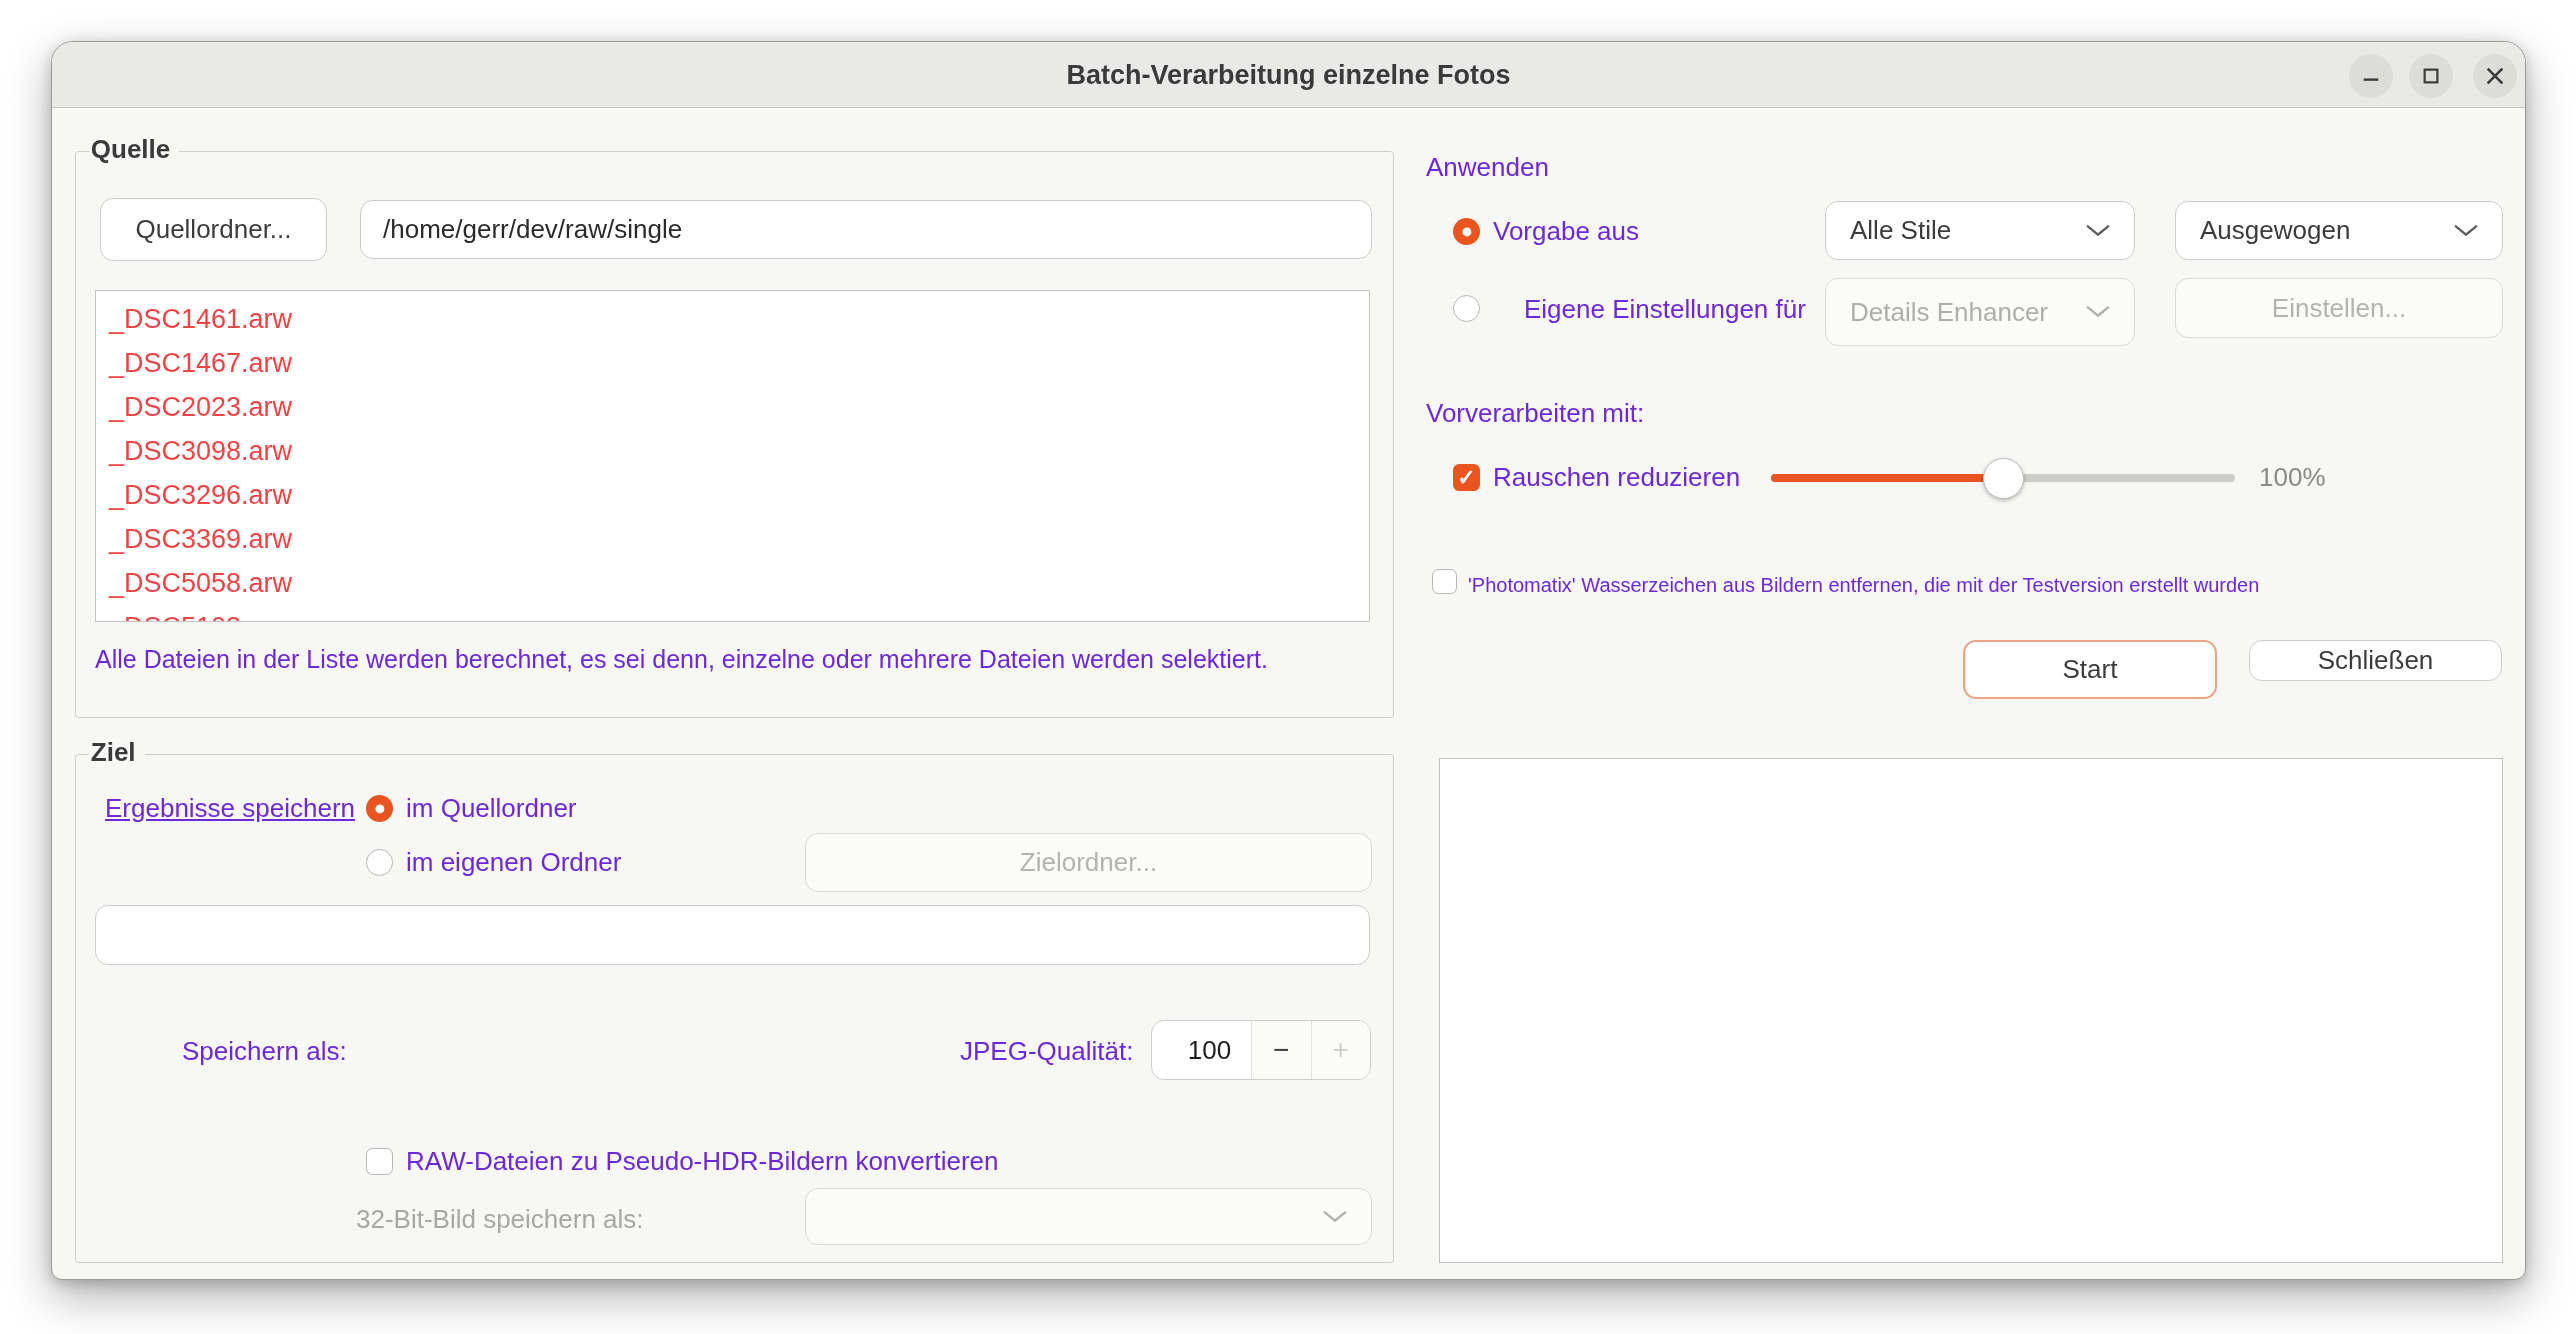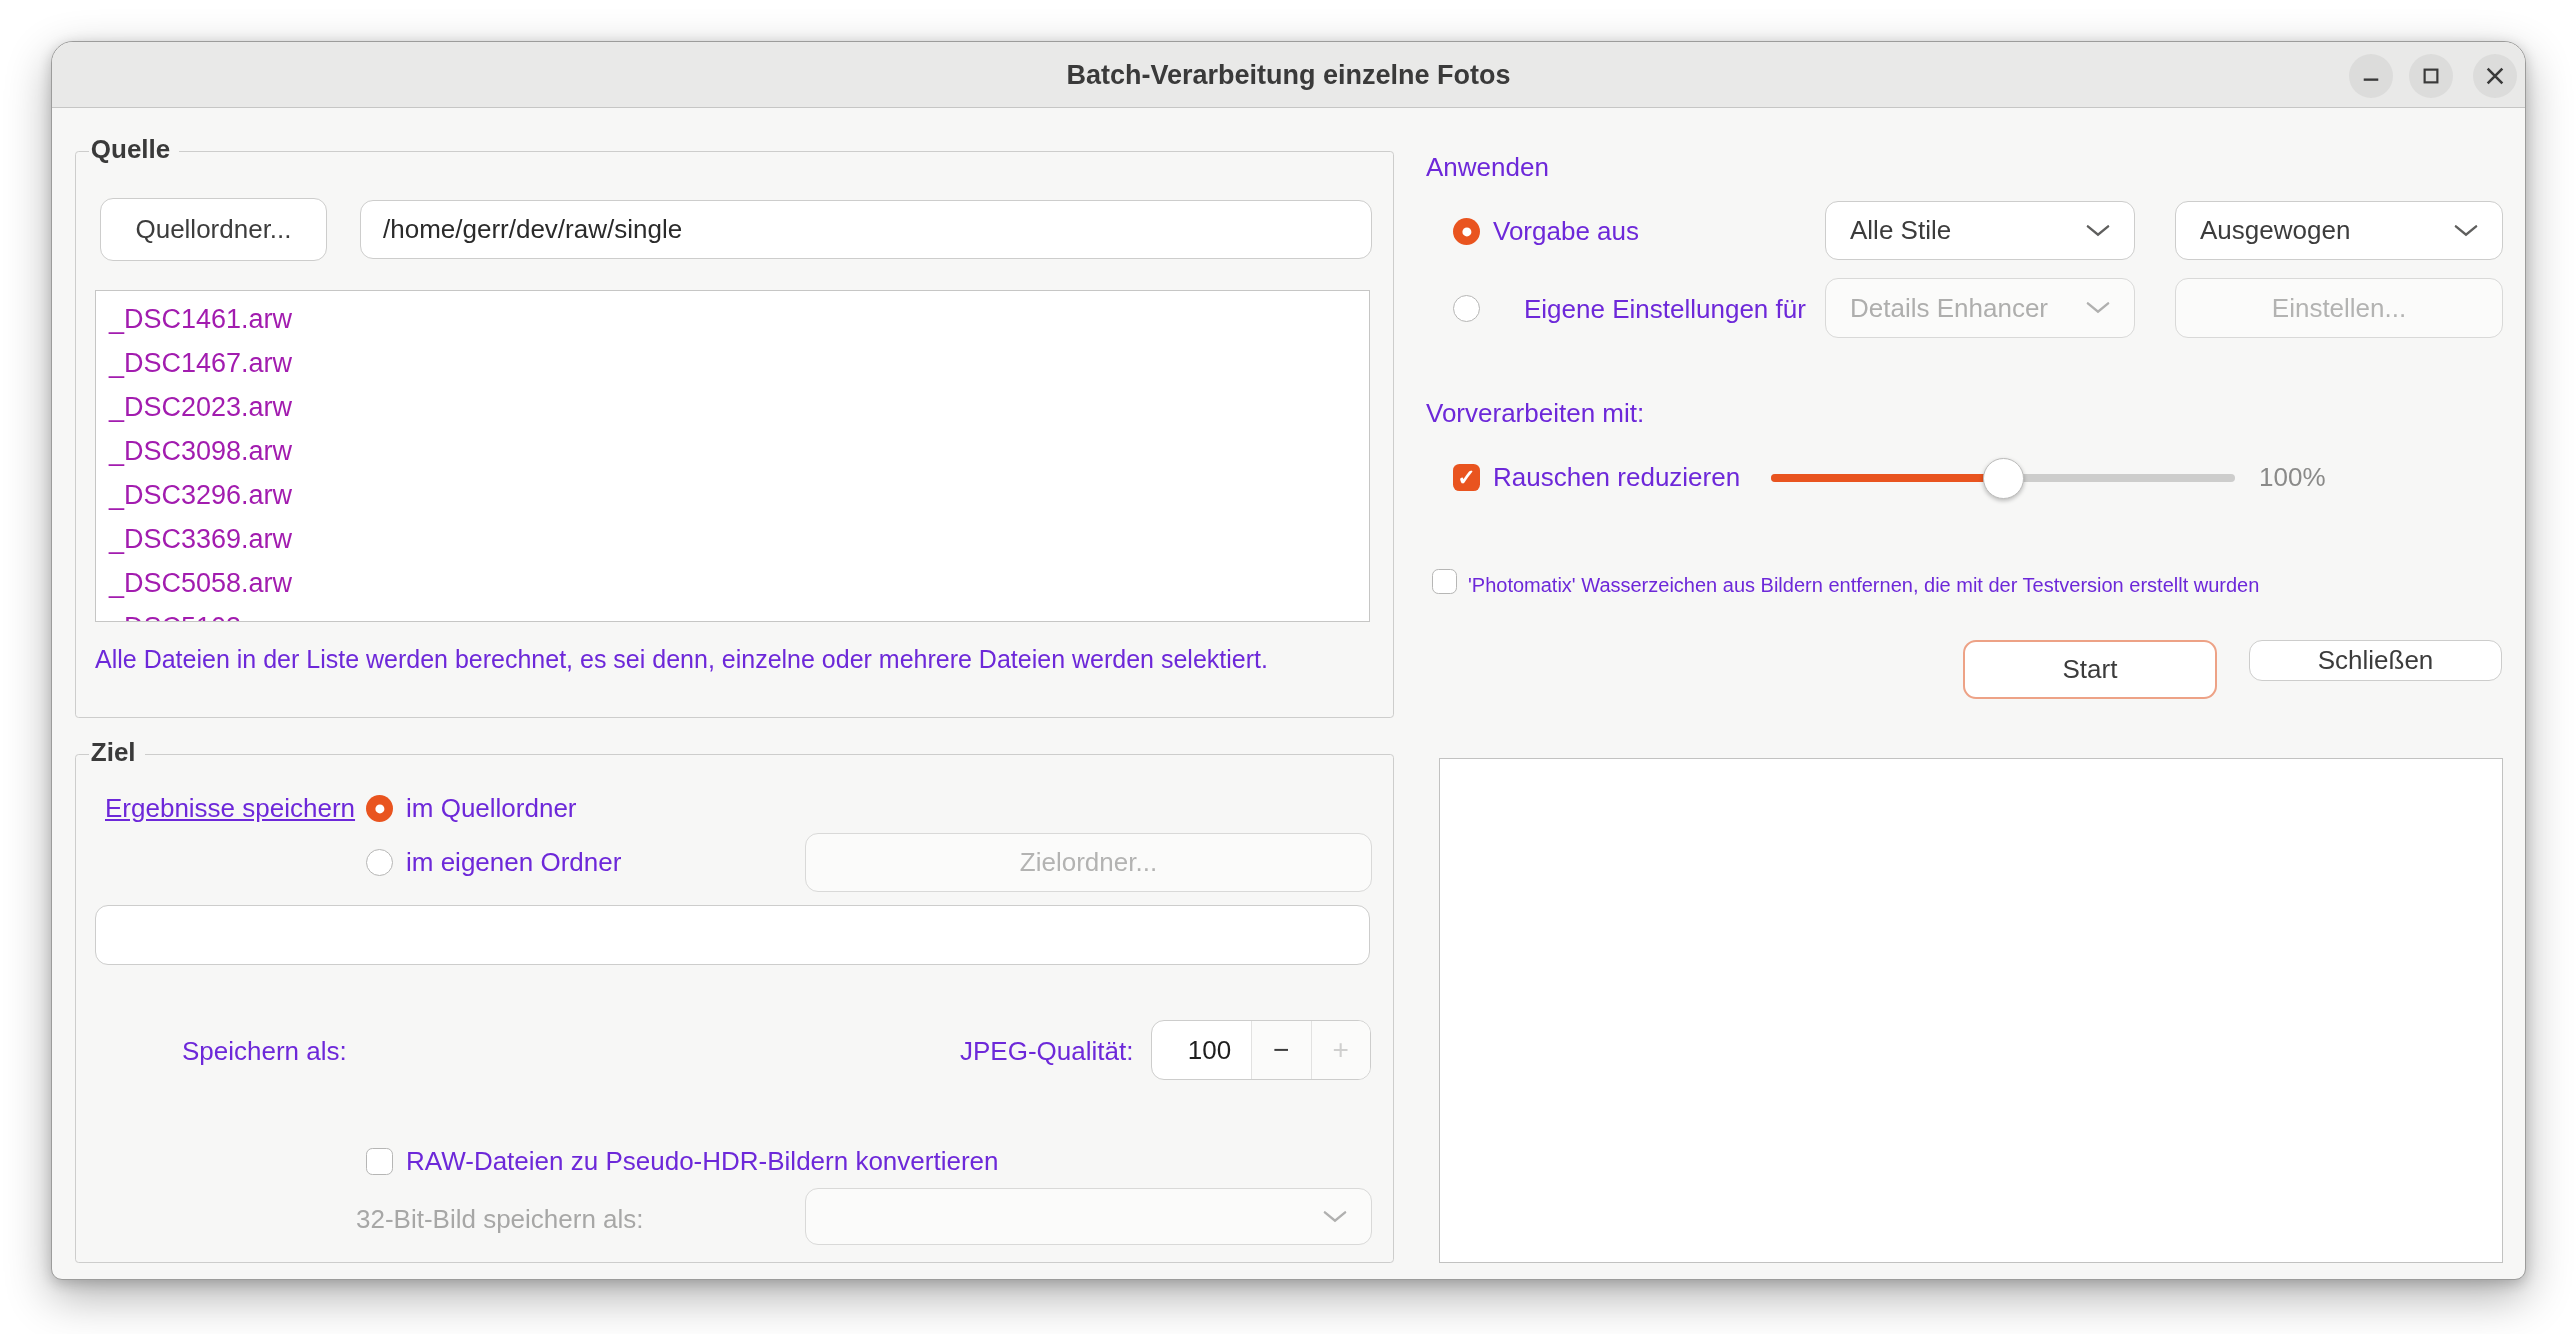--- a/index.html
+++ b/index.html
@@ -85,21 +85,21 @@
   }
   .checkbox.checked {
     background: #e9541f; border: none; color: #ffffff;
     display: flex; align-items: center; justify-content: center;
     font-size: 22px; font-weight: bold;
   }
 
   
   .filelist {
     position: absolute; background: #ffffff; border: 0.9px solid #c6c6c5;
-    overflow: hidden; font-size: 27px; color: #a21caf;
+    overflow: hidden; font-size: 27px; color: #ef4444;
   }
   .filelist .file-row { height: 44px; line-height: 44px; padding-left: 13px; white-space: nowrap; }
   .filelist .file-row:first-child { margin-top: 5.5px; }
 
   
   .slider-track { position: absolute; height: 8.3px; border-radius: 4.6px; background: #cdcdcc; }
   .slider-fill  { position: absolute; height: 8.3px; border-radius: 4.6px; background: #e9541f; }
   .slider-thumb {
     position: absolute; width: 41px; height: 41px; border-radius: 50%;
     background: #ffffff; border: 0.9px solid #bcbcbb;
@@ -209,21 +209,21 @@
   </div>
   <div class="dropdown" style="left:2123px; top:159px; width:328px; height:59px;">
     <span>Ausgewogen</span>
     <svg class="chevron" width="28" height="16.6" viewBox="0 0 30 18">
         <path d="M4 4 L15 13 L26 4" fill="none" stroke="#5f5f5e" stroke-width="2.6" stroke-linecap="round"></path>
       </svg>
   </div>
 
   <span class="radio" style="left:1401px; top:253px;"></span>
   <div class="label" style="left:1472px; top:252px;">Eigene Einstellungen für</div>
-  <div class="dropdown disabled" style="left:1773px; top:236px; width:310px; height:60px;">
+  <div class="dropdown disabled" style="left:1773px; top:236px; width:310px; height:68px;">
     <span>Details Enhancer</span>
     <svg class="chevron" width="28" height="16.6" viewBox="0 0 30 18">
         <path d="M4 4 L15 13 L26 4" fill="none" stroke="#b0b0af" stroke-width="2.6" stroke-linecap="round"></path>
       </svg>
   </div>
   <button class="btn disabled" style="left:2123px; top:236px; width:328px; height:60px;">Einstellen...</button>
 
   <div class="label" style="left:1374px; top:356px;">Vorverarbeiten mit:</div>
 
   <span class="checkbox checked" style="left:1401px; top:422px;">✓</span>

